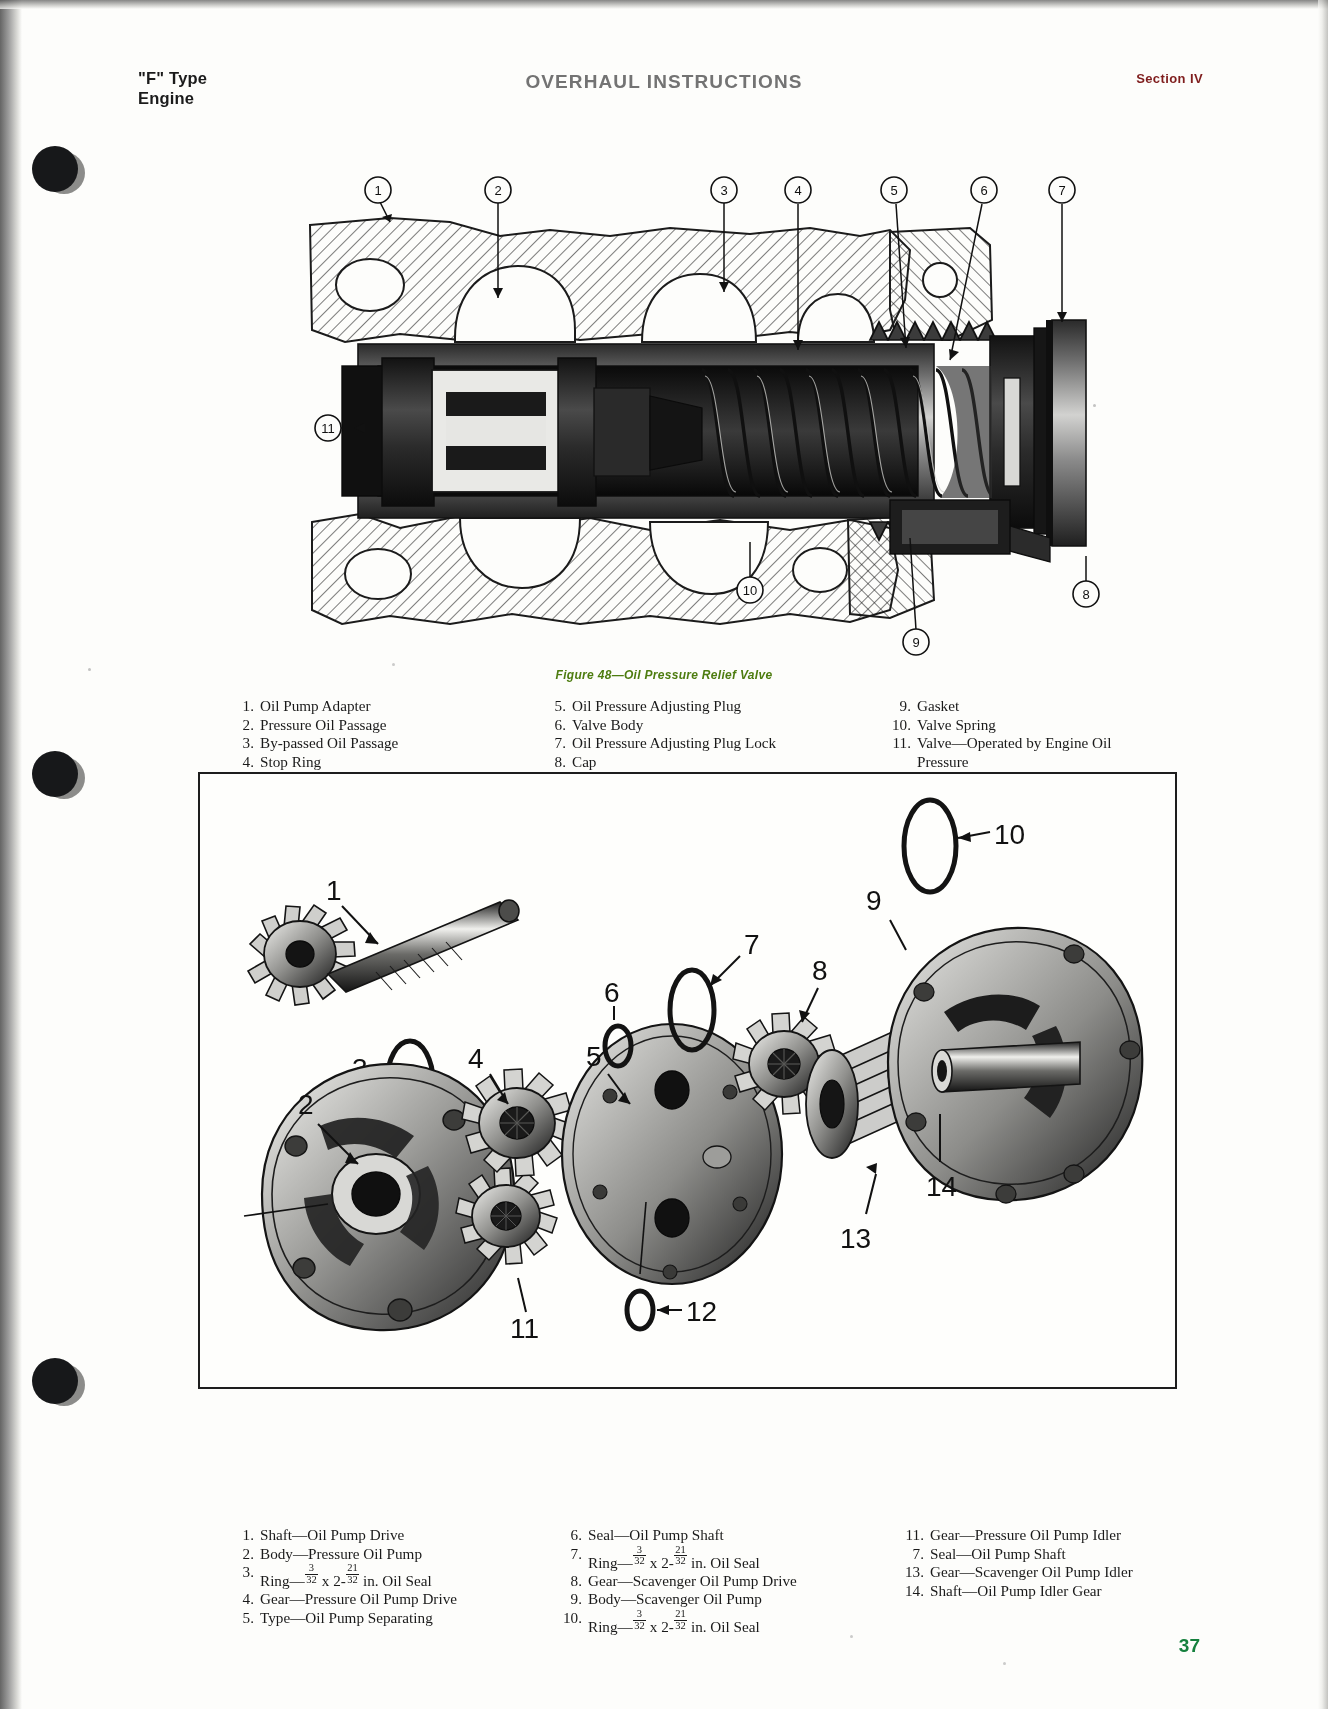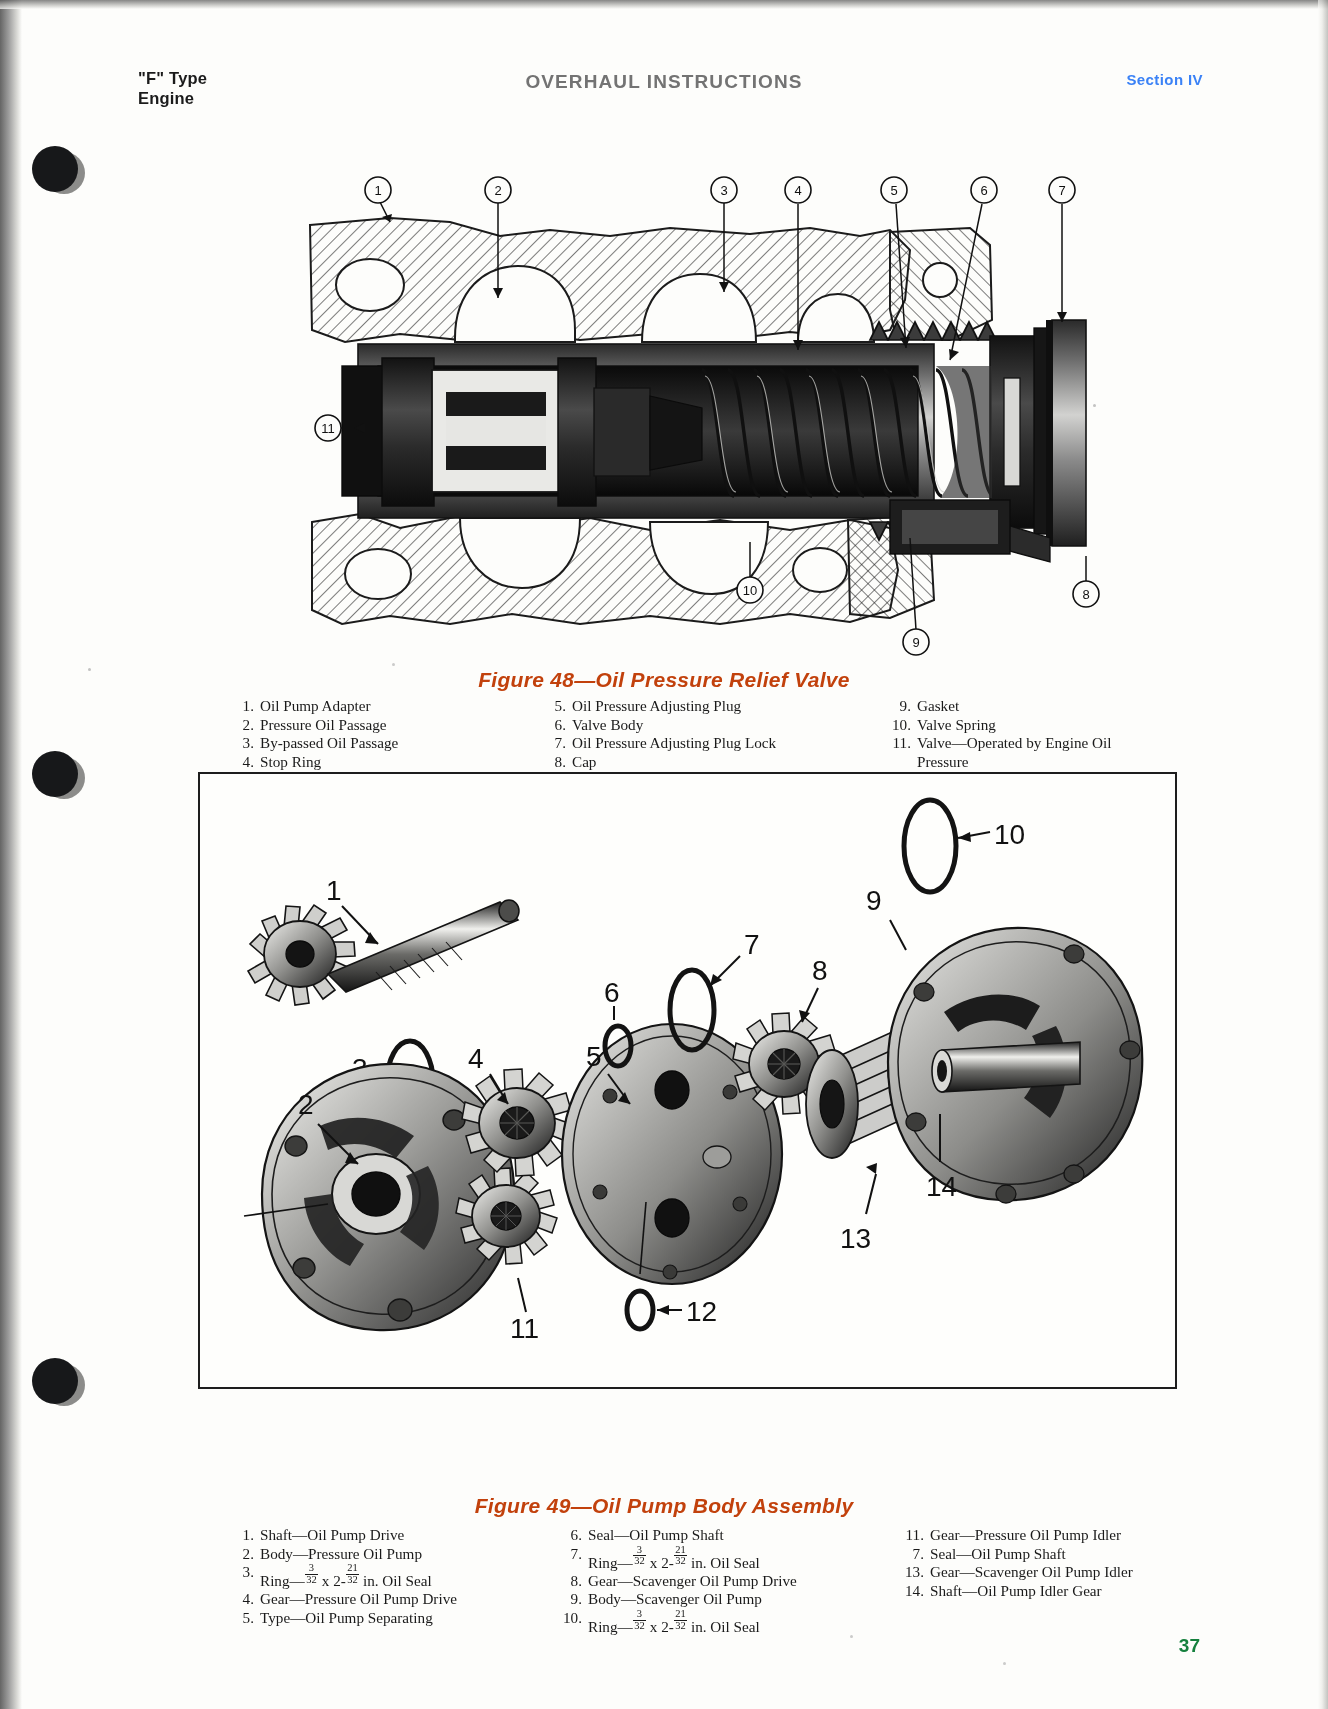--- a/index.html
+++ b/index.html
@@ -78,36 +78,36 @@
     font-weight: bold;
     font-size: 19px;
     letter-spacing: 1.1px;
     color: #737373;
   }
   .runhead-right {
     position: absolute;
     right: 125px; top: 3px;
     font-family: "Liberation Sans", sans-serif;
     font-weight: bold;
-    font-size: 15px;
+    font-size: 13px;
     letter-spacing: .4px;
-    color: #3b82f6;
+    color: #7f1d1d;
   }
 
   
   .fig-caption {
     position: absolute;
     left: 0; right: 0;
     text-align: center;
     font-family: "Liberation Sans", sans-serif;
     font-style: italic;
     font-weight: bold;
-    font-size: 21px;
+    font-size: 12px;
     letter-spacing: .3px;
-    color: #c2410c;
+    color: #4d7c0f;
   }
 
   
   .legend {
     position: absolute;
     display: flex;
     font-family: "Liberation Serif", serif;
     font-size: 15.2px;
     line-height: 18.6px;
     color: #1a1a1a;
@@ -678,21 +678,20 @@
         <text x="726" y="422" font-family="Liberation Sans, sans-serif" font-size="28" fill="#111">14</text>
       </g>
 
       <ellipse cx="730" cy="72" rx="26" ry="46" fill="none" stroke="#131313" stroke-width="5"></ellipse>
       <path d="M758 64 L790 58" stroke="#111" stroke-width="2" fill="none"></path>
       <path d="M758 64 l12 -6 l1 10 Z" fill="#111"></path>
       <text x="794" y="70" font-family="Liberation Sans, sans-serif" font-size="28" fill="#111">10</text>
     </svg>
   </div>
 
-  <div class="fig-caption" style="top:1494px;">Figure 49—Oil Pump Body Assembly</div>
 
   <div class="legend" style="left:228px; top:1526px; width:1000px;">
     <div class="legend-col" style="width:328px;">
       <div class="legend-item">
         <span class="legend-num">1.</span>
         <span class="legend-text">Shaft—Oil Pump Drive</span>
       </div>
       <div class="legend-item">
         <span class="legend-num">2.</span>
         <span class="legend-text">Body—Pressure Oil Pump</span>

